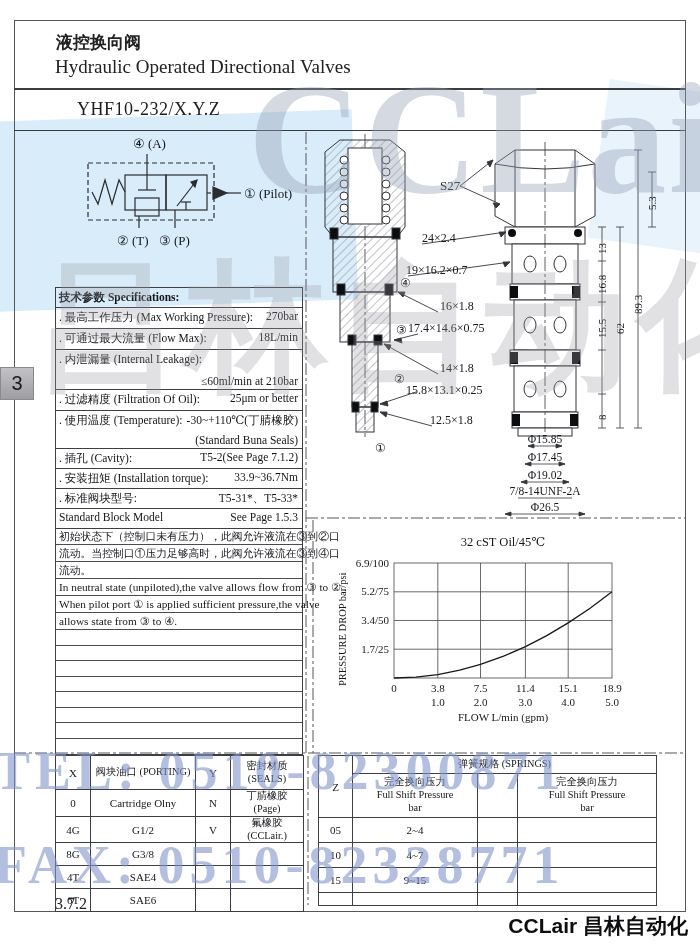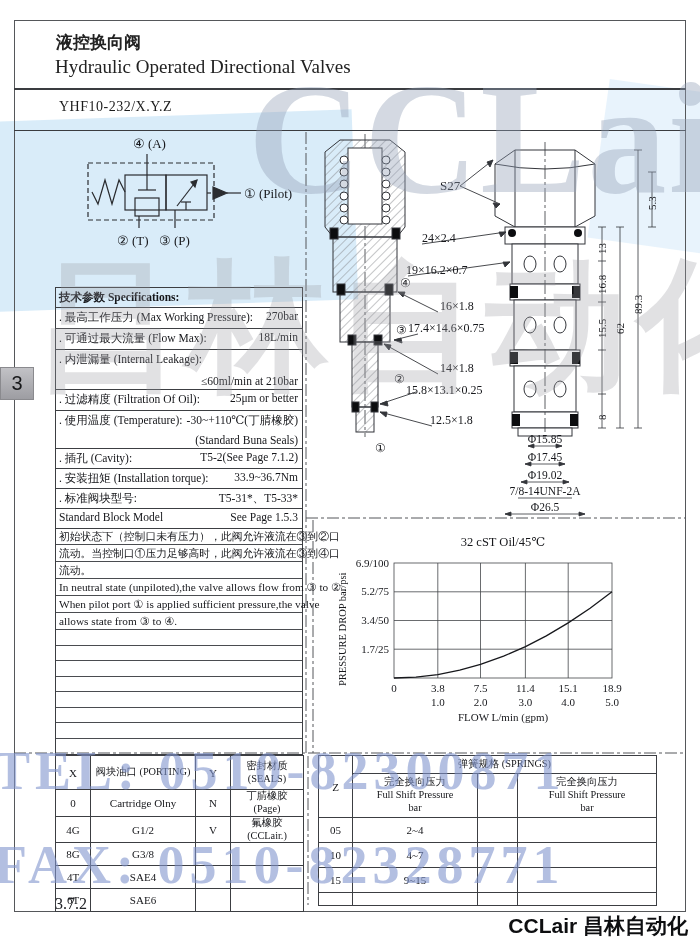--- a/index.html
+++ b/index.html
@@ -14,21 +14,21 @@
   #wm-brand{left:248px;top:48px;font-size:158px;letter-spacing:2px;color:rgba(148,160,182,.40);}
   #wm-brand-cn{left:36px;top:232px;font-size:142px;letter-spacing:8px;color:rgba(156,156,162,.30);}
   #wm-tel{left:-6px;top:740px;font-size:54px;letter-spacing:5px;color:rgba(128,148,205,.60);}
   #wm-fax{left:-6px;top:834px;font-size:54px;letter-spacing:5px;color:rgba(128,148,205,.60);}
   
   #frame{left:14px;top:20px;width:672px;height:892px;border:1px solid #55575a;z-index:1;}
   .hrule{height:0;border-top:2px solid #3a3c40;z-index:2;}
   
   #title-cn{left:56px;top:31px;font-size:17px;font-weight:bold;color:#222;z-index:2;}
   #title-en{left:55px;top:56px;font-size:19px;color:#222;z-index:2;}
-  #model{left:59px;top:99px;font-size:14px;color:#1c1c1c;z-index:2;letter-spacing:.5px;}
+  #model{left:77px;top:99px;font-size:18px;color:#1c1c1c;z-index:2;letter-spacing:.5px;}
   
   #page-tab{left:0;top:367px;width:34px;height:33px;background:linear-gradient(180deg,#c2c2c6,#9d9da2);border:1px solid #8a8a8e;text-align:center;font-size:20px;line-height:31px;color:#17181a;z-index:4;font-family:"Liberation Sans",sans-serif;}
   
   #spec{left:55px;top:287px;width:248px;border:1px solid #3c3e42;border-bottom:none;font-size:11.5px;color:#15161a;z-index:2;background:transparent;}
   .spec-row{position:relative;border-bottom:1px solid #3c3e42;overflow:hidden;}
   .spec-row .lbl{position:absolute;left:3px;top:2px;}
   .spec-row .val{position:absolute;right:4px;top:2px;text-align:right;}
   .spec-row .val2{position:absolute;right:4px;bottom:2px;text-align:right;}
   #spec .title{font-weight:bold;text-align:right;}
   

